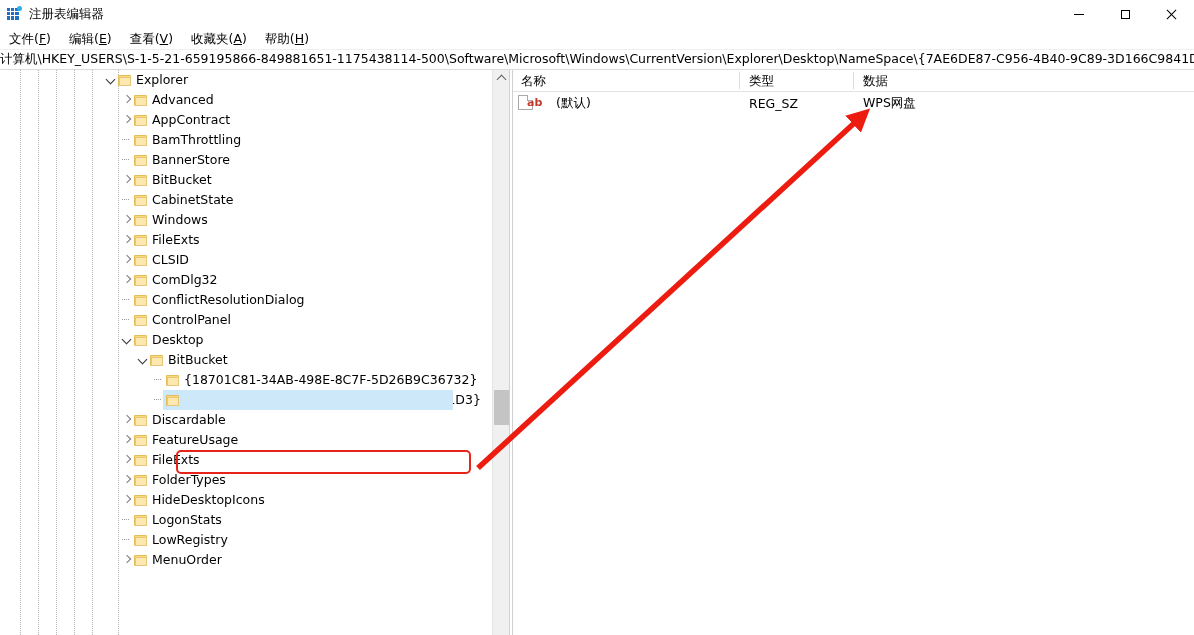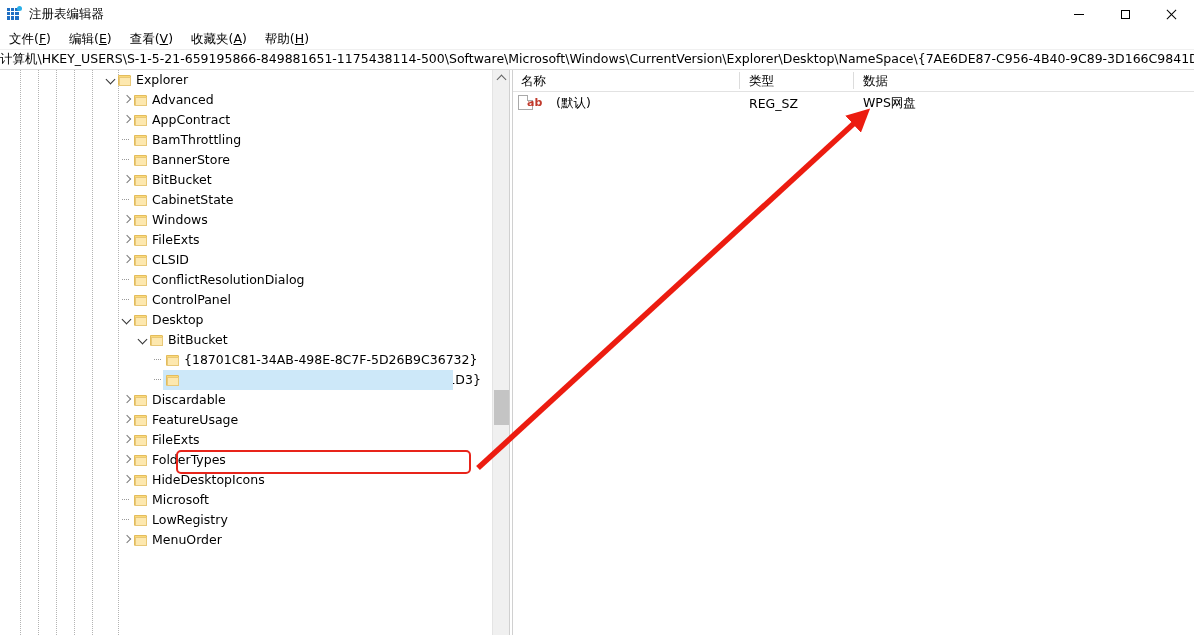--- a/index.html
+++ b/index.html
@@ -321,20 +321,29 @@
             <div style="width: 121px; flex: 0 0 auto;"></div>
             <div class="chev right"></div>
             <div class="folder">
               <div class="back"></div>
               <div class="front"></div>
             </div>
             <div class="row-label">CLSID</div>
           </div>
           <div class="row">
             <div style="width: 121px; flex: 0 0 auto;"></div>
+            <div class="chev right"></div>
+            <div class="folder">
+              <div class="back"></div>
+              <div class="front"></div>
+            </div>
+            <div class="row-label">ComDlg32</div>
+          </div>
+          <div class="row">
+            <div style="width: 121px; flex: 0 0 auto;"></div>
             <div class="chev dash"></div>
             <div class="folder">
               <div class="back"></div>
               <div class="front"></div>
             </div>
             <div class="row-label">ConflictResolutionDialog</div>
           </div>
           <div class="row">
             <div style="width: 121px; flex: 0 0 auto;"></div>
             <div class="chev dash"></div>
@@ -426,21 +435,21 @@
             </div>
             <div class="row-label">HideDesktopIcons</div>
           </div>
           <div class="row">
             <div style="width: 121px; flex: 0 0 auto;"></div>
             <div class="chev dash"></div>
             <div class="folder">
               <div class="back"></div>
               <div class="front"></div>
             </div>
-            <div class="row-label">Microsoft</div>
+            <div class="row-label">LogonStats</div>
           </div>
           <div class="row">
             <div style="width: 121px; flex: 0 0 auto;"></div>
             <div class="chev dash"></div>
             <div class="folder">
               <div class="back"></div>
               <div class="front"></div>
             </div>
             <div class="row-label">LowRegistry</div>
           </div>

